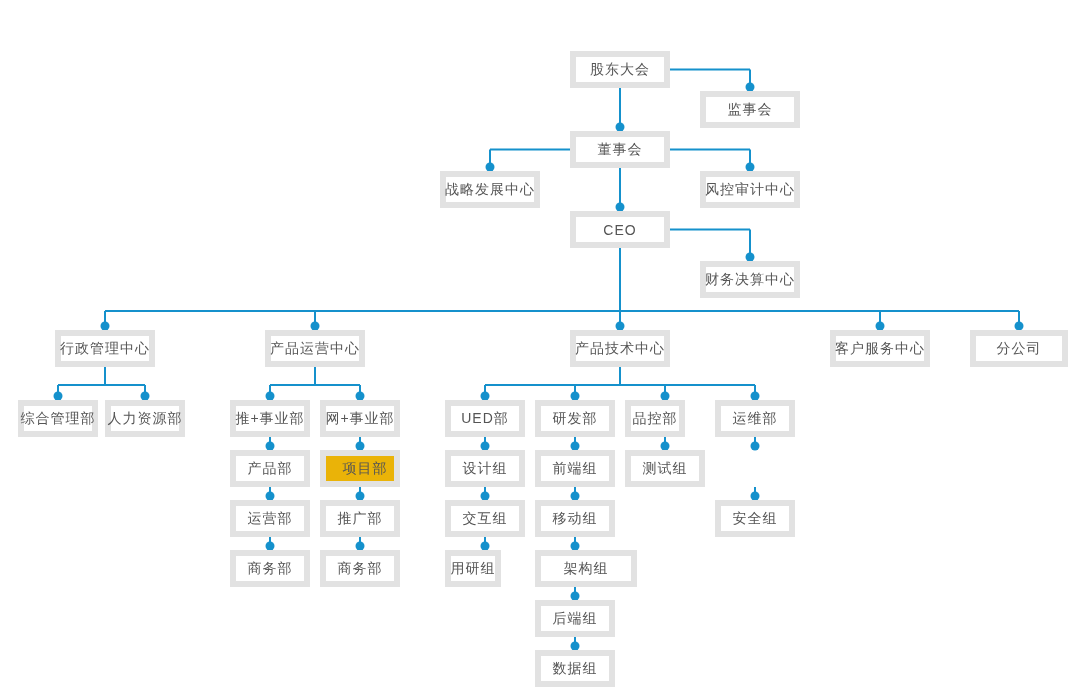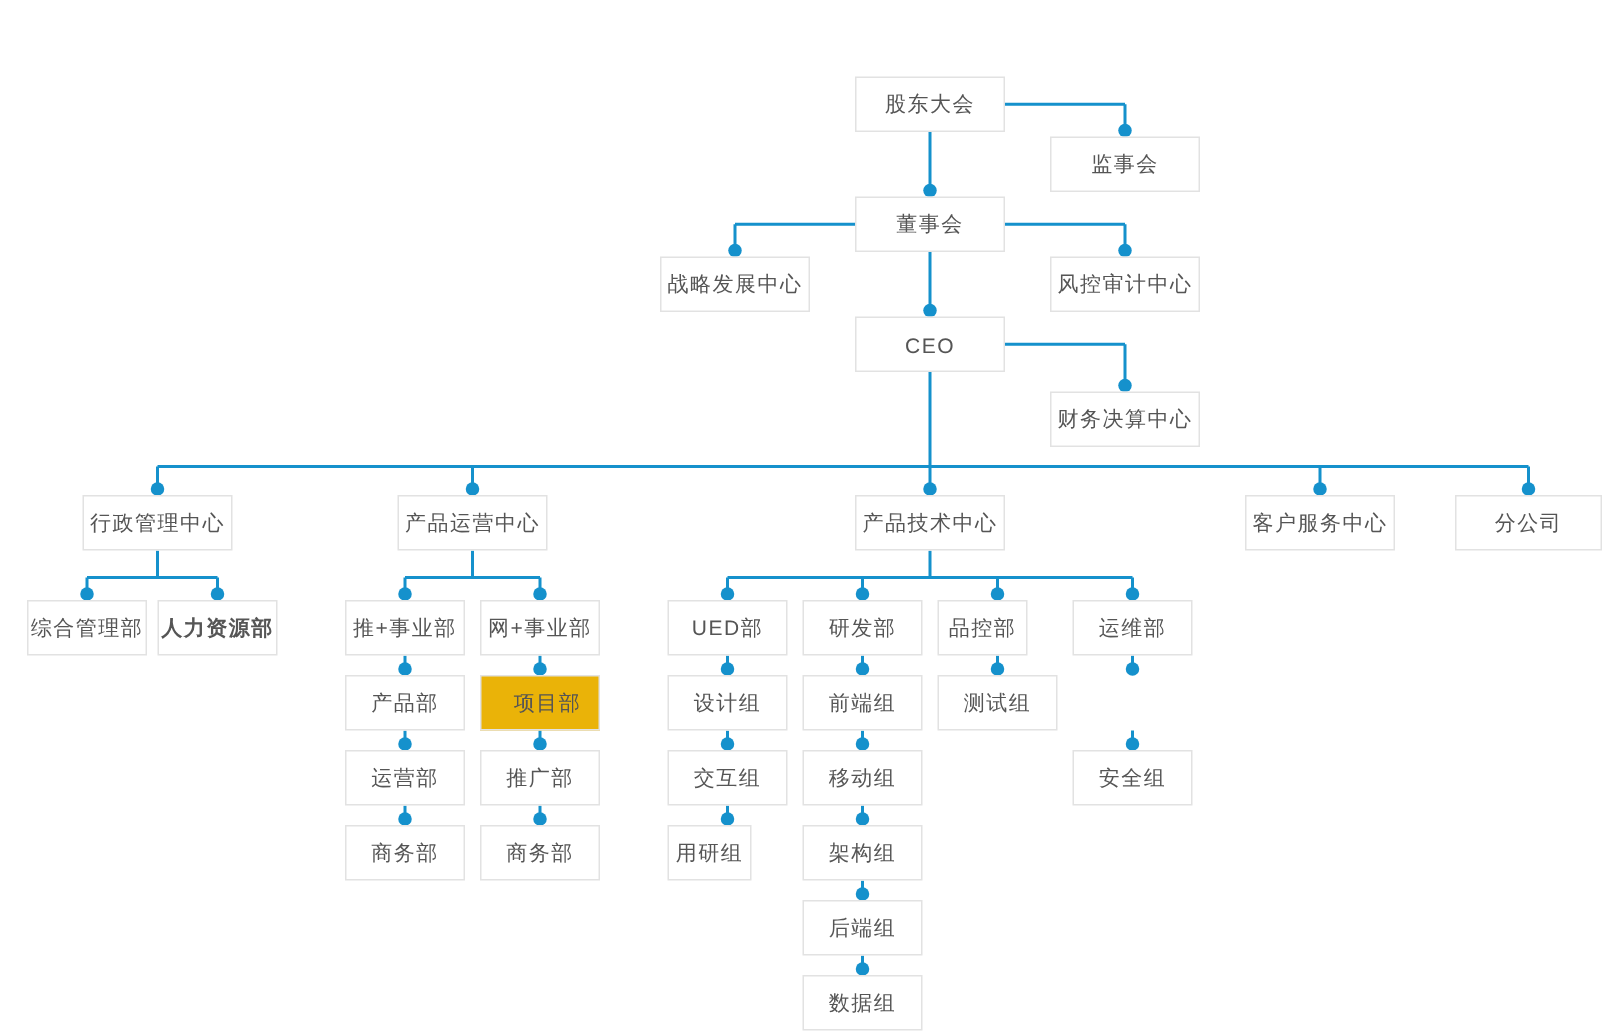--- a/index.html
+++ b/index.html
@@ -18,21 +18,21 @@
   .connector-layer {
     position: absolute;
     left: 0;
     top: 0;
     pointer-events: none;
   }
   .node {
     position: absolute;
     box-sizing: border-box;
     background: #ffffff;
-    border: 1px solid #737373;
+    border: 6px solid #737373;
     color: #555555;
     font-size: 14px;
     display: flex;
     align-items: center;
     justify-content: center;
     white-space: nowrap;
     letter-spacing: 1px;
   }
 </style>
 </head>
@@ -84,36 +84,36 @@
     <div class="node" style="left: 440px; top: 171px; width: 100px; height: 37px; background: rgb(255, 255, 255); border-color: rgb(226, 226, 226); color: rgb(85, 85, 85);">战略发展中心</div>
     <div class="node" style="left: 700px; top: 171px; width: 100px; height: 37px; background: rgb(255, 255, 255); border-color: rgb(226, 226, 226); color: rgb(85, 85, 85);">风控审计中心</div>
     <div class="node" style="left: 570px; top: 211px; width: 100px; height: 37px; background: rgb(255, 255, 255); border-color: rgb(226, 226, 226); color: rgb(85, 85, 85);">CEO</div>
     <div class="node" style="left: 700px; top: 261px; width: 100px; height: 37px; background: rgb(255, 255, 255); border-color: rgb(226, 226, 226); color: rgb(85, 85, 85);">财务决算中心</div>
     <div class="node" style="left: 55px; top: 330px; width: 100px; height: 37px; background: rgb(255, 255, 255); border-color: rgb(226, 226, 226); color: rgb(85, 85, 85);">行政管理中心</div>
     <div class="node" style="left: 265px; top: 330px; width: 100px; height: 37px; background: rgb(255, 255, 255); border-color: rgb(226, 226, 226); color: rgb(85, 85, 85);">产品运营中心</div>
     <div class="node" style="left: 570px; top: 330px; width: 100px; height: 37px; background: rgb(255, 255, 255); border-color: rgb(226, 226, 226); color: rgb(85, 85, 85);">产品技术中心</div>
     <div class="node" style="left: 830px; top: 330px; width: 100px; height: 37px; background: rgb(255, 255, 255); border-color: rgb(226, 226, 226); color: rgb(85, 85, 85);">客户服务中心</div>
     <div class="node" style="left: 970px; top: 330px; width: 98px; height: 37px; background: rgb(255, 255, 255); border-color: rgb(226, 226, 226); color: rgb(85, 85, 85);">分公司</div>
     <div class="node" style="left: 18px; top: 400px; width: 80px; height: 37px; background: rgb(255, 255, 255); border-color: rgb(226, 226, 226); color: rgb(85, 85, 85);">综合管理部</div>
-    <div class="node" style="left: 105px; top: 400px; width: 80px; height: 37px; background: rgb(255, 255, 255); border-color: rgb(226, 226, 226); color: rgb(85, 85, 85); font-weight: bold;">人力资源部</div>
+    <div class="node" style="left: 105px; top: 400px; width: 80px; height: 37px; background: rgb(255, 255, 255); border-color: rgb(226, 226, 226); color: rgb(85, 85, 85);">人力资源部</div>
     <div class="node" style="left: 230px; top: 400px; width: 80px; height: 37px; background: rgb(255, 255, 255); border-color: rgb(226, 226, 226); color: rgb(85, 85, 85);">推+事业部</div>
     <div class="node" style="left: 230px; top: 450px; width: 80px; height: 37px; background: rgb(255, 255, 255); border-color: rgb(226, 226, 226); color: rgb(85, 85, 85);">产品部</div>
     <div class="node" style="left: 230px; top: 500px; width: 80px; height: 37px; background: rgb(255, 255, 255); border-color: rgb(226, 226, 226); color: rgb(85, 85, 85);">运营部</div>
     <div class="node" style="left: 230px; top: 550px; width: 80px; height: 37px; background: rgb(255, 255, 255); border-color: rgb(226, 226, 226); color: rgb(85, 85, 85);">商务部</div>
     <div class="node" style="left: 320px; top: 400px; width: 80px; height: 37px; background: rgb(255, 255, 255); border-color: rgb(226, 226, 226); color: rgb(85, 85, 85);">网+事业部</div>
     <div class="node" style="left: 320px; top: 450px; width: 80px; height: 37px; background: #eab308; border-color: rgb(226, 226, 226); color: rgb(85, 85, 85); padding-left: 10px;">项目部</div>
     <div class="node" style="left: 320px; top: 500px; width: 80px; height: 37px; background: rgb(255, 255, 255); border-color: rgb(226, 226, 226); color: rgb(85, 85, 85);">推广部</div>
     <div class="node" style="left: 320px; top: 550px; width: 80px; height: 37px; background: rgb(255, 255, 255); border-color: rgb(226, 226, 226); color: rgb(85, 85, 85);">商务部</div>
     <div class="node" style="left: 445px; top: 400px; width: 80px; height: 37px; background: rgb(255, 255, 255); border-color: rgb(226, 226, 226); color: rgb(85, 85, 85);">UED部</div>
     <div class="node" style="left: 445px; top: 450px; width: 80px; height: 37px; background: rgb(255, 255, 255); border-color: rgb(226, 226, 226); color: rgb(85, 85, 85);">设计组</div>
     <div class="node" style="left: 445px; top: 500px; width: 80px; height: 37px; background: rgb(255, 255, 255); border-color: rgb(226, 226, 226); color: rgb(85, 85, 85);">交互组</div>
     <div class="node" style="left: 445px; top: 550px; width: 56px; height: 37px; background: rgb(255, 255, 255); border-color: rgb(226, 226, 226); color: rgb(85, 85, 85);">用研组</div>
     <div class="node" style="left: 535px; top: 400px; width: 80px; height: 37px; background: rgb(255, 255, 255); border-color: rgb(226, 226, 226); color: rgb(85, 85, 85);">研发部</div>
     <div class="node" style="left: 535px; top: 450px; width: 80px; height: 37px; background: rgb(255, 255, 255); border-color: rgb(226, 226, 226); color: rgb(85, 85, 85);">前端组</div>
     <div class="node" style="left: 535px; top: 500px; width: 80px; height: 37px; background: rgb(255, 255, 255); border-color: rgb(226, 226, 226); color: rgb(85, 85, 85);">移动组</div>
-    <div class="node" style="left: 535px; top: 550px; width: 80px; height: 37px; background: rgb(255, 255, 255); border-color: rgb(226, 226, 226); color: rgb(85, 85, 85);">架构组</div>
+    <div class="node" style="left: 535px; top: 550px; width: 102px; height: 37px; background: rgb(255, 255, 255); border-color: rgb(226, 226, 226); color: rgb(85, 85, 85);">架构组</div>
     <div class="node" style="left: 535px; top: 600px; width: 80px; height: 37px; background: rgb(255, 255, 255); border-color: rgb(226, 226, 226); color: rgb(85, 85, 85);">后端组</div>
     <div class="node" style="left: 535px; top: 650px; width: 80px; height: 37px; background: rgb(255, 255, 255); border-color: rgb(226, 226, 226); color: rgb(85, 85, 85);">数据组</div>
     <div class="node" style="left: 625px; top: 400px; width: 60px; height: 37px; background: rgb(255, 255, 255); border-color: rgb(226, 226, 226); color: rgb(85, 85, 85);">品控部</div>
     <div class="node" style="left: 625px; top: 450px; width: 80px; height: 37px; background: rgb(255, 255, 255); border-color: rgb(226, 226, 226); color: rgb(85, 85, 85);">测试组</div>
     <div class="node" style="left: 715px; top: 400px; width: 80px; height: 37px; background: rgb(255, 255, 255); border-color: rgb(226, 226, 226); color: rgb(85, 85, 85);">运维部</div>
     <div class="node" style="left: 715px; top: 500px; width: 80px; height: 37px; background: rgb(255, 255, 255); border-color: rgb(226, 226, 226); color: rgb(85, 85, 85);">安全组</div>
   </div>
 
 </body></html>

